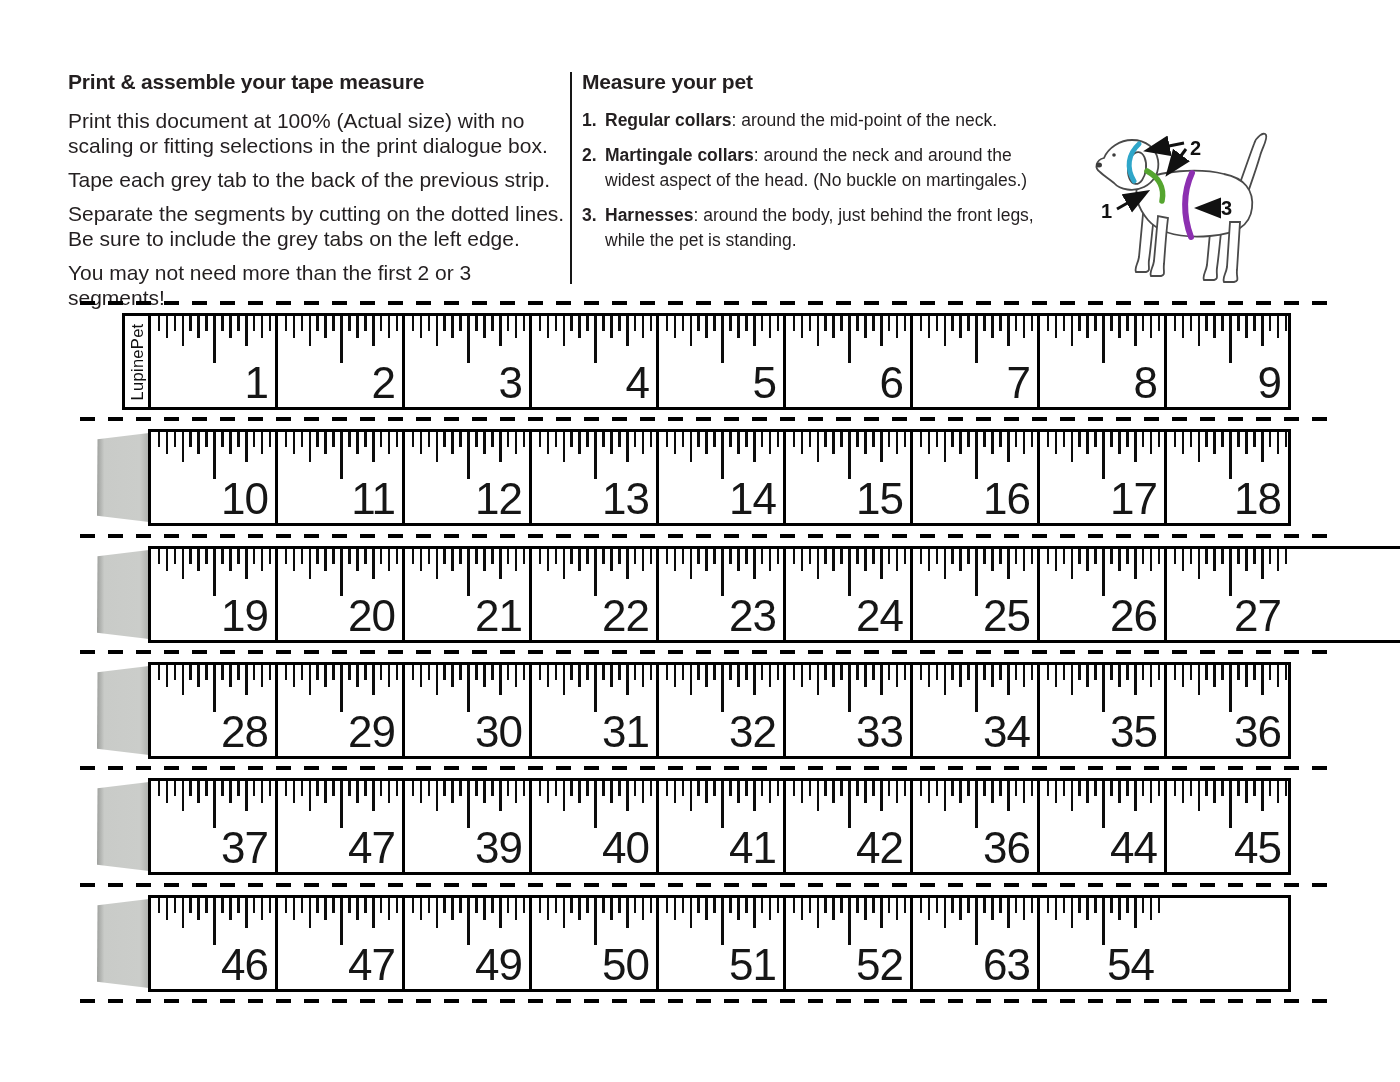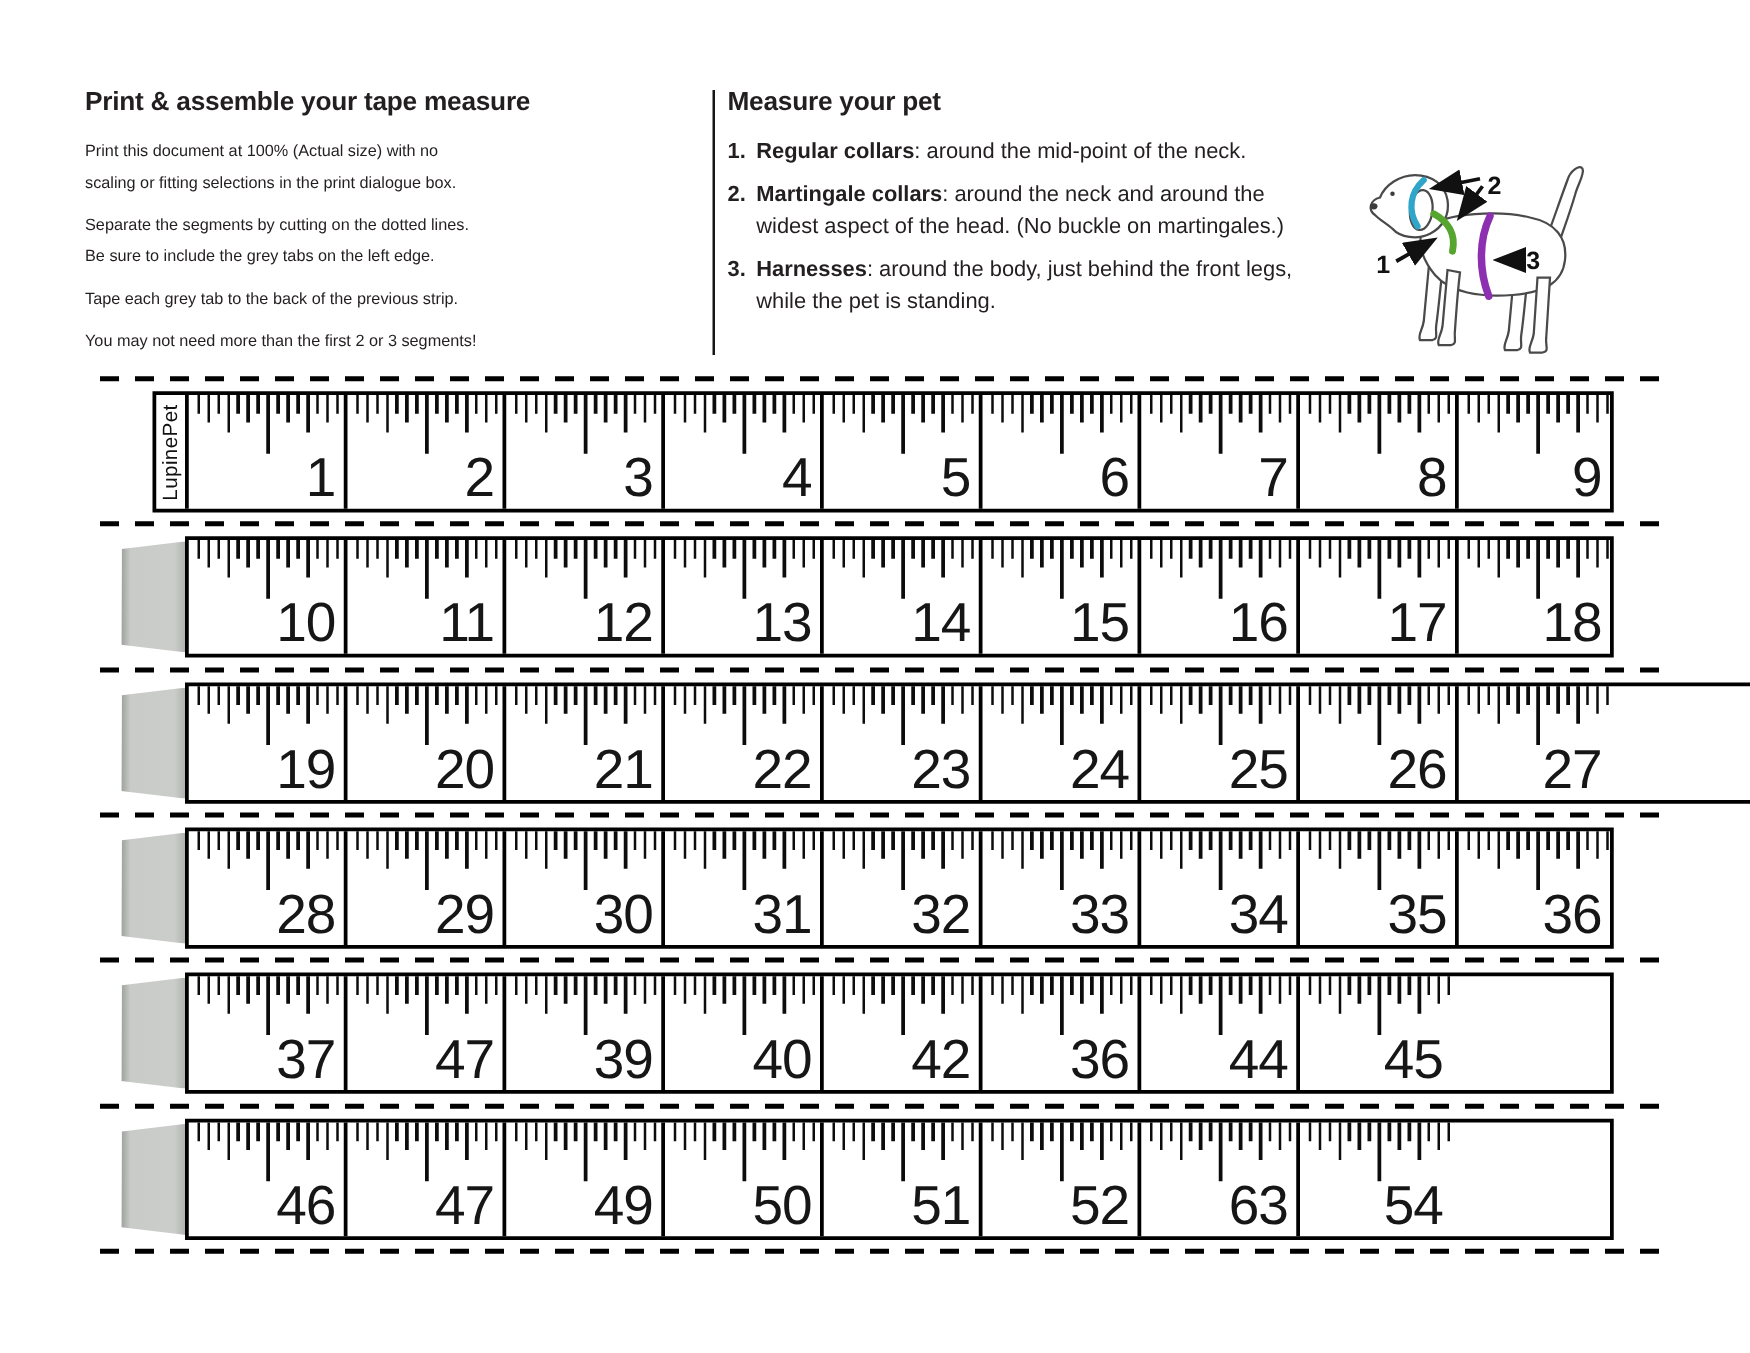--- a/index.html
+++ b/index.html
@@ -4,21 +4,21 @@
 <style>
   html,body{margin:0;padding:0;background:#fff;}
   .page{
     position:relative;width:1400px;height:1082px;background:#ffffff;
     font-family:"Liberation Sans",sans-serif;color:#231f20;overflow:hidden;
   }
   
   .col-left{position:absolute;left:68px;top:70px;width:505px;}
   .col-right{position:absolute;left:582px;top:70px;width:530px;}
   .hdr{font-size:21px;font-weight:bold;margin:0 0 14px 0;letter-spacing:-0.2px;}
-  .para{font-size:13px;line-height:25px;margin:0 0 9px 0;white-space:pre-line;}
+  .para{font-size:21px;line-height:25px;margin:0 0 9px 0;white-space:pre-line;}
   .item{display:flex;font-size:17.5px;line-height:25.5px;margin:0 0 9px 0;}
   .item-num{font-weight:bold;width:23px;flex:none;}
   .item-body{white-space:pre-line;}
   .item-label{font-weight:bold;}
   .footer-note{font-size:17.5px;font-weight:bold;margin-top:4px;}
   .divider{position:absolute;left:570px;top:72px;width:2px;height:212px;background:#161616;}
   
   .dog{position:absolute;left:1090px;top:124px;width:212px;height:176px;}
   
   .cut-line{position:absolute;left:80px;width:1250px;height:4px;
@@ -40,23 +40,23 @@
 </style>
 </head>
 <body>
 
 <div class="page">
 
   <section class="col-left">
     <h1 class="hdr">Print &amp; assemble your tape measure</h1>
     <p class="para">Print this document at 100% (Actual size) with no
 scaling or fitting selections in the print dialogue box.</p>
+    <p class="para">Tape each grey tab to the back of the previous strip.</p>
     <p class="para">Separate the segments by cutting on the dotted lines.
 Be sure to include the grey tabs on the left edge.</p>
-    <p class="para">Tape each grey tab to the back of the previous strip.</p>
     <p class="para">You may not need more than the first 2 or 3 segments!</p>
   </section>
 
   <div class="divider"></div>
 
   <section class="col-right">
     <h1 class="hdr">Measure your pet</h1>
 
     <div class="item">
       <span class="item-num">1.</span>
@@ -859,20 +859,38 @@
           <div class="tick t8" style="left: 46.375px;"></div>
           <div class="tick t16" style="left: 54.3125px;"></div>
           <div class="tick t2" style="left: 62.25px;"></div>
           <div class="tick t16" style="left: 70.1875px;"></div>
           <div class="tick t8" style="left: 78.125px;"></div>
           <div class="tick t16" style="left: 86.0625px;"></div>
           <div class="tick t4" style="left: 94px;"></div>
           <div class="tick t16" style="left: 101.938px;"></div>
           <div class="tick t8" style="left: 109.875px;"></div>
           <div class="tick t16" style="left: 117.812px;"></div>
+          <span class="inch-num">41</span>
+        </div>
+        <div class="cell">
+          <div class="tick t16" style="left: 6.6875px;"></div>
+          <div class="tick t8" style="left: 14.625px;"></div>
+          <div class="tick t16" style="left: 22.5625px;"></div>
+          <div class="tick t4" style="left: 30.5px;"></div>
+          <div class="tick t16" style="left: 38.4375px;"></div>
+          <div class="tick t8" style="left: 46.375px;"></div>
+          <div class="tick t16" style="left: 54.3125px;"></div>
+          <div class="tick t2" style="left: 62.25px;"></div>
+          <div class="tick t16" style="left: 70.1875px;"></div>
+          <div class="tick t8" style="left: 78.125px;"></div>
+          <div class="tick t16" style="left: 86.0625px;"></div>
+          <div class="tick t4" style="left: 94px;"></div>
+          <div class="tick t16" style="left: 101.938px;"></div>
+          <div class="tick t8" style="left: 109.875px;"></div>
+          <div class="tick t16" style="left: 117.812px;"></div>
           <span class="inch-num">42</span>
         </div>
         <div class="cell">
           <div class="tick t16" style="left: 6.6875px;"></div>
           <div class="tick t8" style="left: 14.625px;"></div>
           <div class="tick t16" style="left: 22.5625px;"></div>
           <div class="tick t4" style="left: 30.5px;"></div>
           <div class="tick t16" style="left: 38.4375px;"></div>
           <div class="tick t8" style="left: 46.375px;"></div>
           <div class="tick t16" style="left: 54.3125px;"></div>

